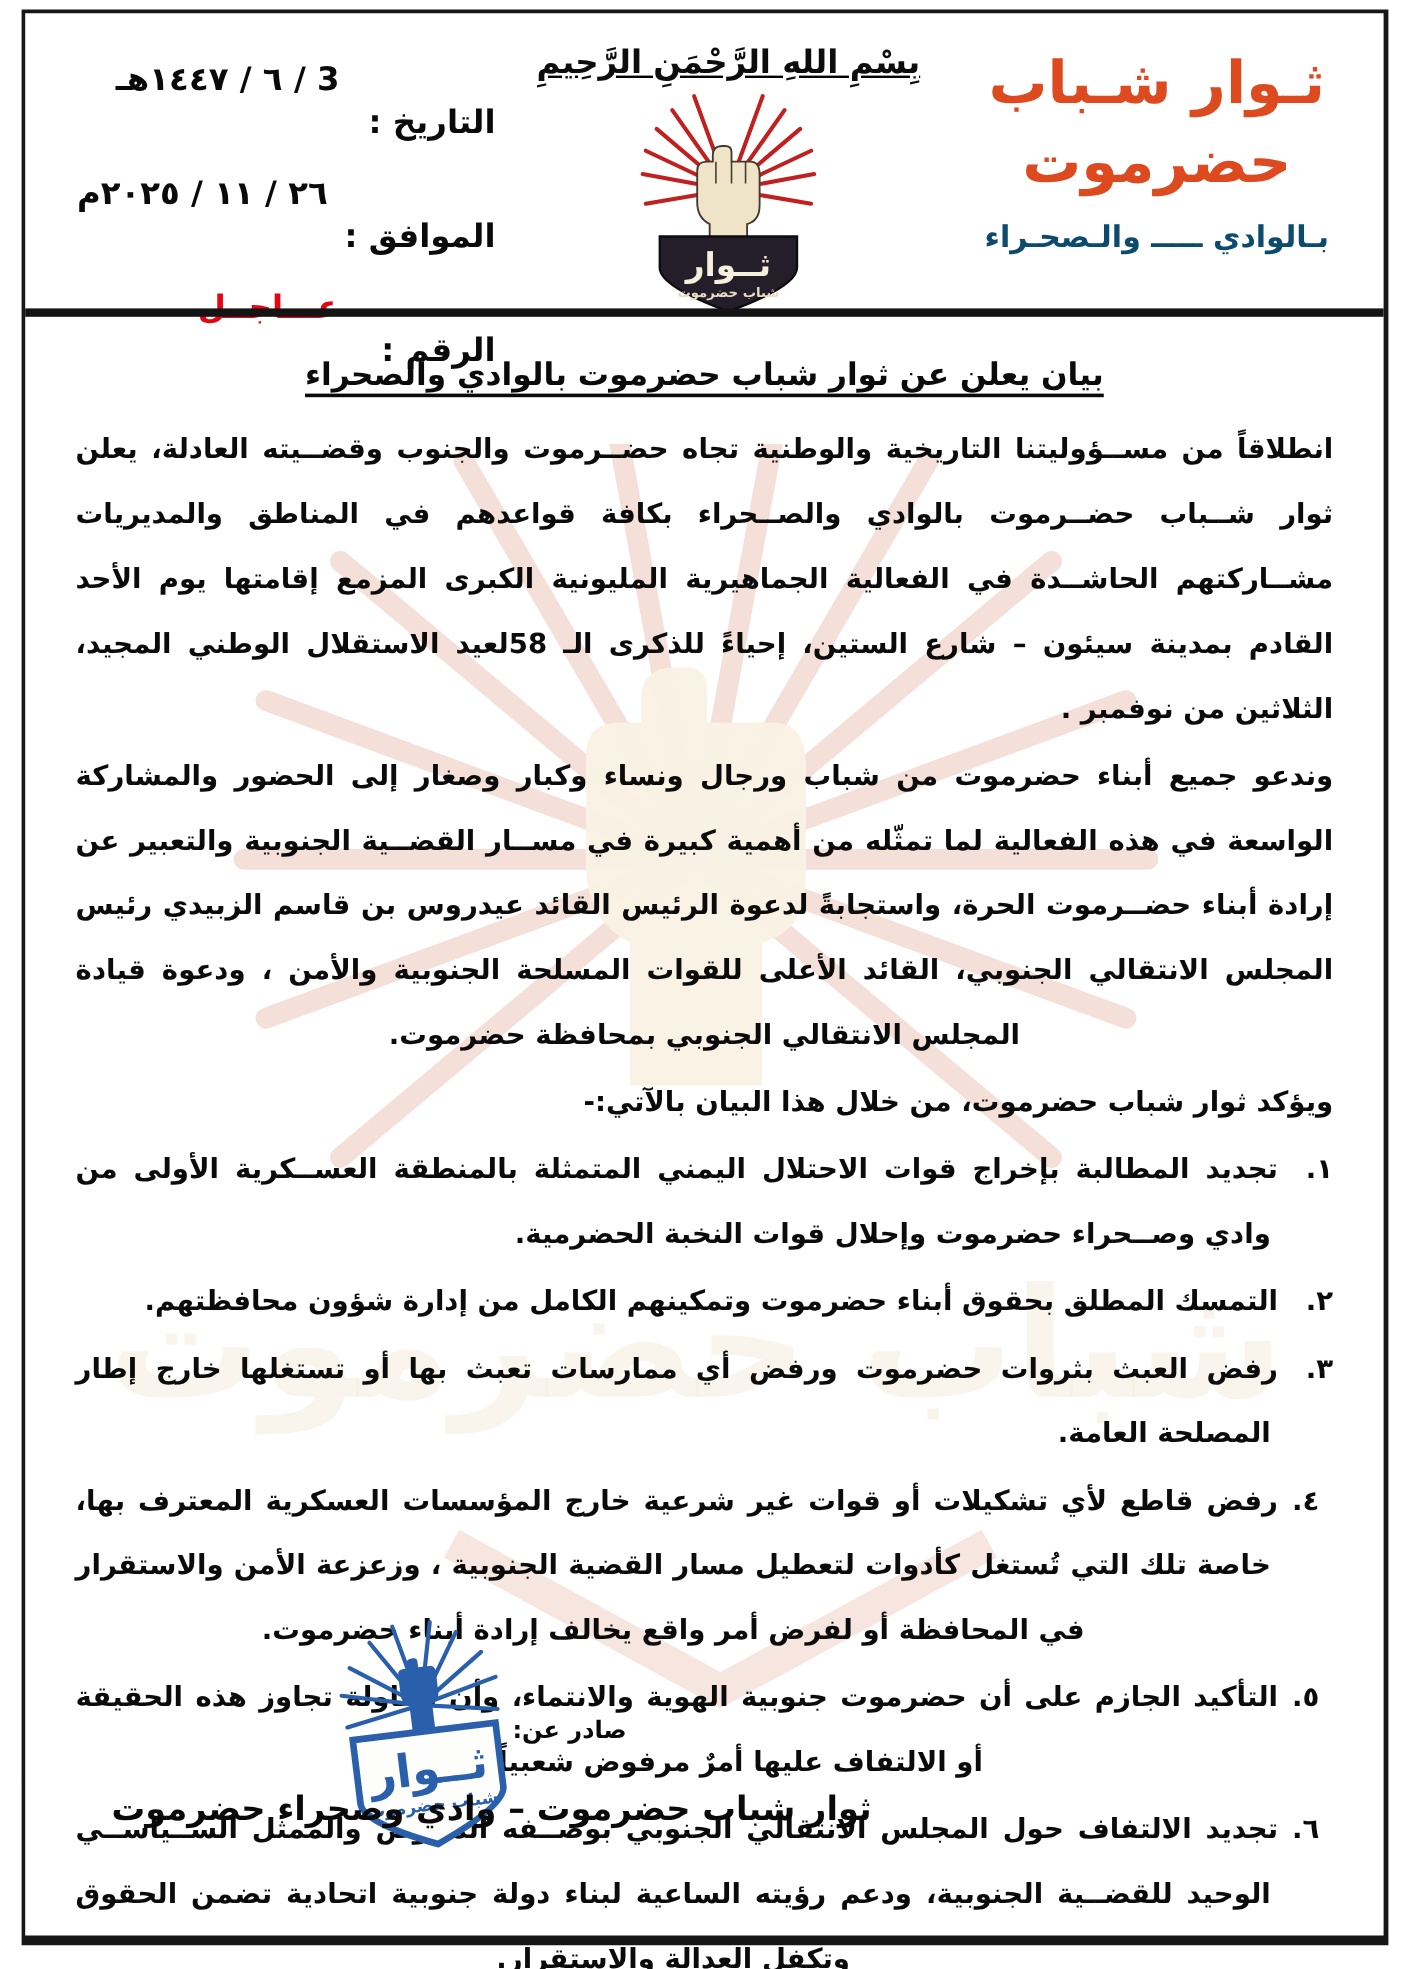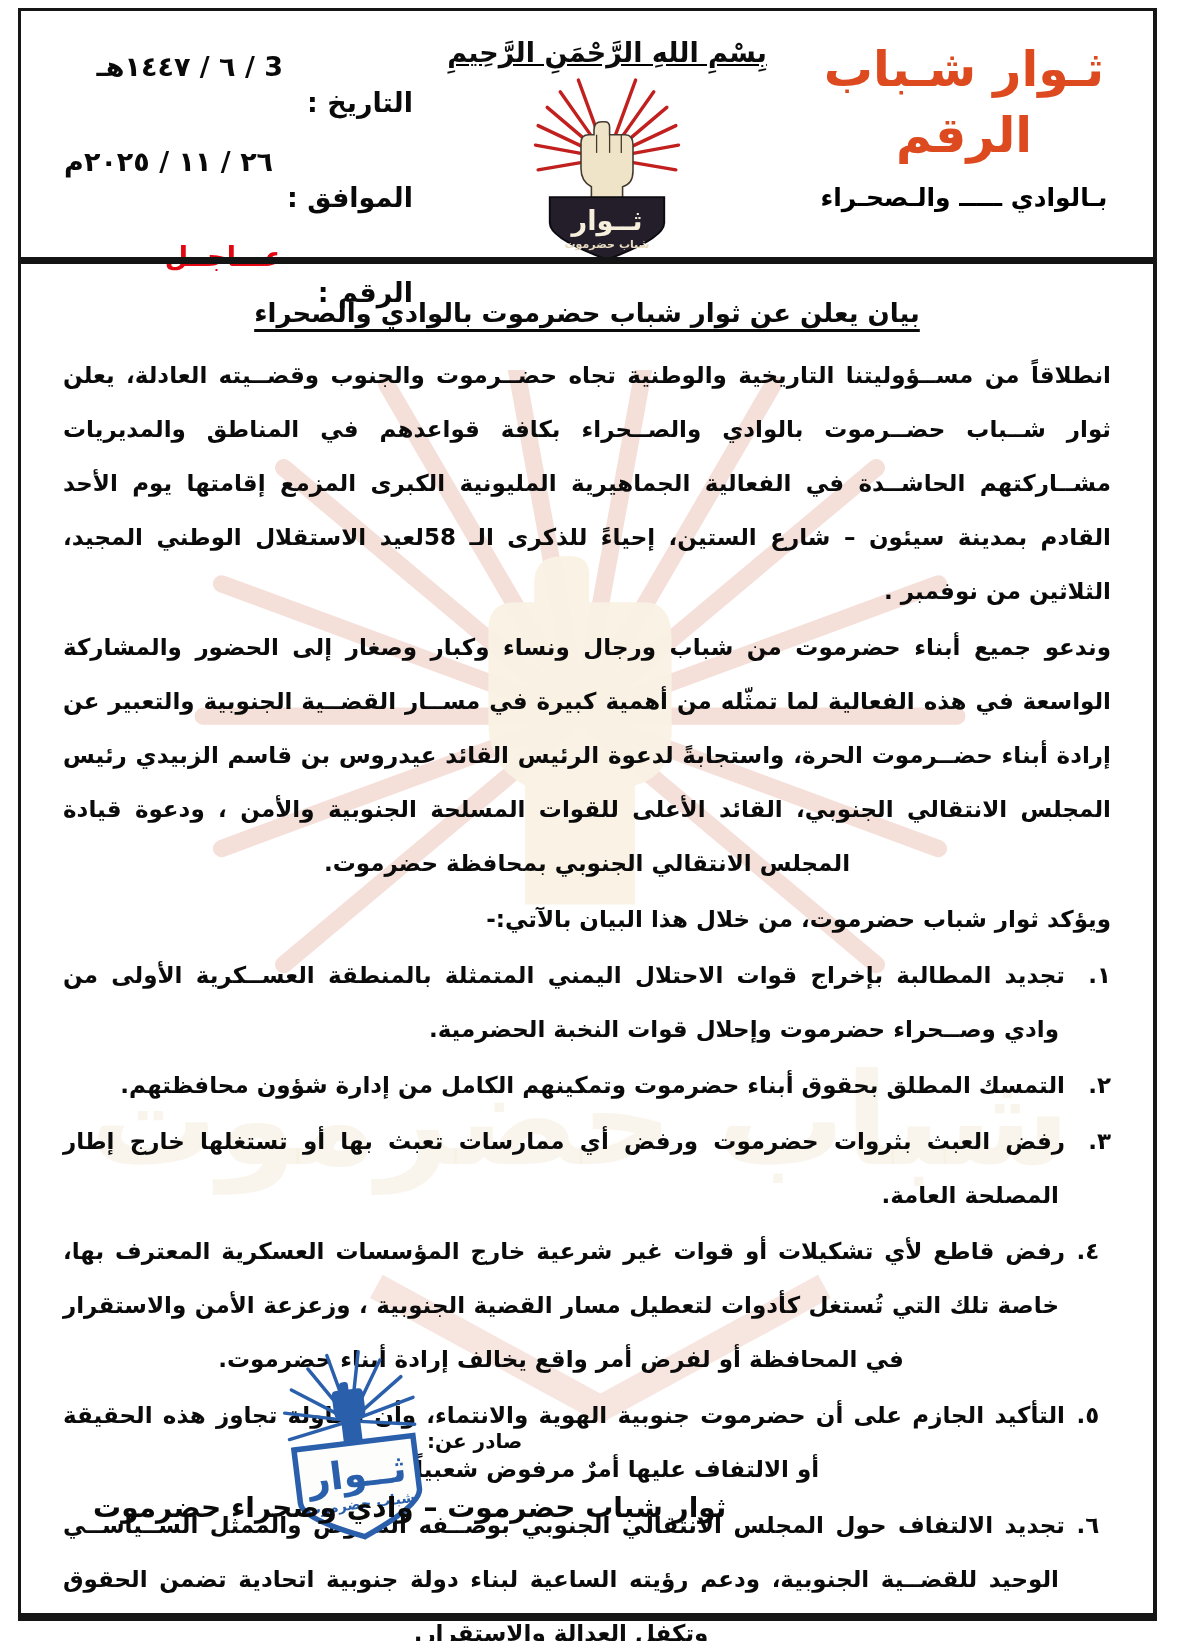--- a/index.html
+++ b/index.html
@@ -11,21 +11,21 @@
           background:transparent; }
 
   
   .watermark { position:absolute; left:70px; top:370px; width:1020px; height:1120px;
                z-index:0; opacity:.5; pointer-events:none; }
 
   
   .header { position:relative; z-index:1; height:246px; display:flex; }
   .org-title { width:352px; padding:26px 26px 0 0; text-align:center; }
   .org-title .l1, .org-title .l2 { font-size:49px; font-weight:bold; color:#DD4A1F; line-height:66px; letter-spacing:1px;text-align:center; }
-  .org-sub { font-size:25px; font-weight:bold; color:#000000; margin-top:14px; }
+  .org-sub { font-size:25px; font-weight:bold; color:#0c4a6e; margin-top:14px; }
   .h-center { flex:1; position:relative;text-decoration:underline; }
   .bismillah { text-align:center; margin-top:26px; font-size:27px; font-weight:bold; color:#0d0d0d; }
   .logo-main { position:absolute; left:50%; top:66px; transform:translateX(-50%); z-index:3; }
   .dates { width:392px; padding:40px 0 0 34px; }
   .date-row { display:flex; gap:14px; margin-bottom:28px; font-size:27px; font-weight:bold; color:#0a0a0a; }
   .date-row .lbl { min-width:116px;margin-top:36px; }
   .urgent { color:#e30613; letter-spacing:2px; }
 
   .sep { position:relative; z-index:1; height:3px; border-top:3px solid #141414; border-bottom:4px solid #141414; }
 
@@ -77,21 +77,21 @@
       <polyline points="300,900 520,1020 740,900" fill="none" stroke="#E2A18C" stroke-width="26" opacity="0.55"></polyline>
     </svg>
   </div>
 
   <div class="page">
 
     <div class="header">
 
       <div class="org-title">
         <div class="l1">ثـوار شـباب</div>
-        <div class="l2">الرقم</div>
+        <div class="l2">حضرموت</div>
         <div class="org-sub">بـالوادي ـــــ والـصحـراء</div>
       </div>
 
       <div class="h-center">
         <div class="bismillah">بِسْمِ اللهِ الرَّحْمَنِ الرَّحِيمِ</div>
         <div class="logo-main">
           <svg width="156" height="196" viewBox="0 0 120 150" xmlns="http://www.w3.org/2000/svg">
             <g stroke="#c21f1f" stroke-width="2.6" stroke-linecap="round">
               <line x1="60" y1="62" x2="7" y2="71"></line>
               <line x1="60" y1="62" x2="5" y2="52"></line>

